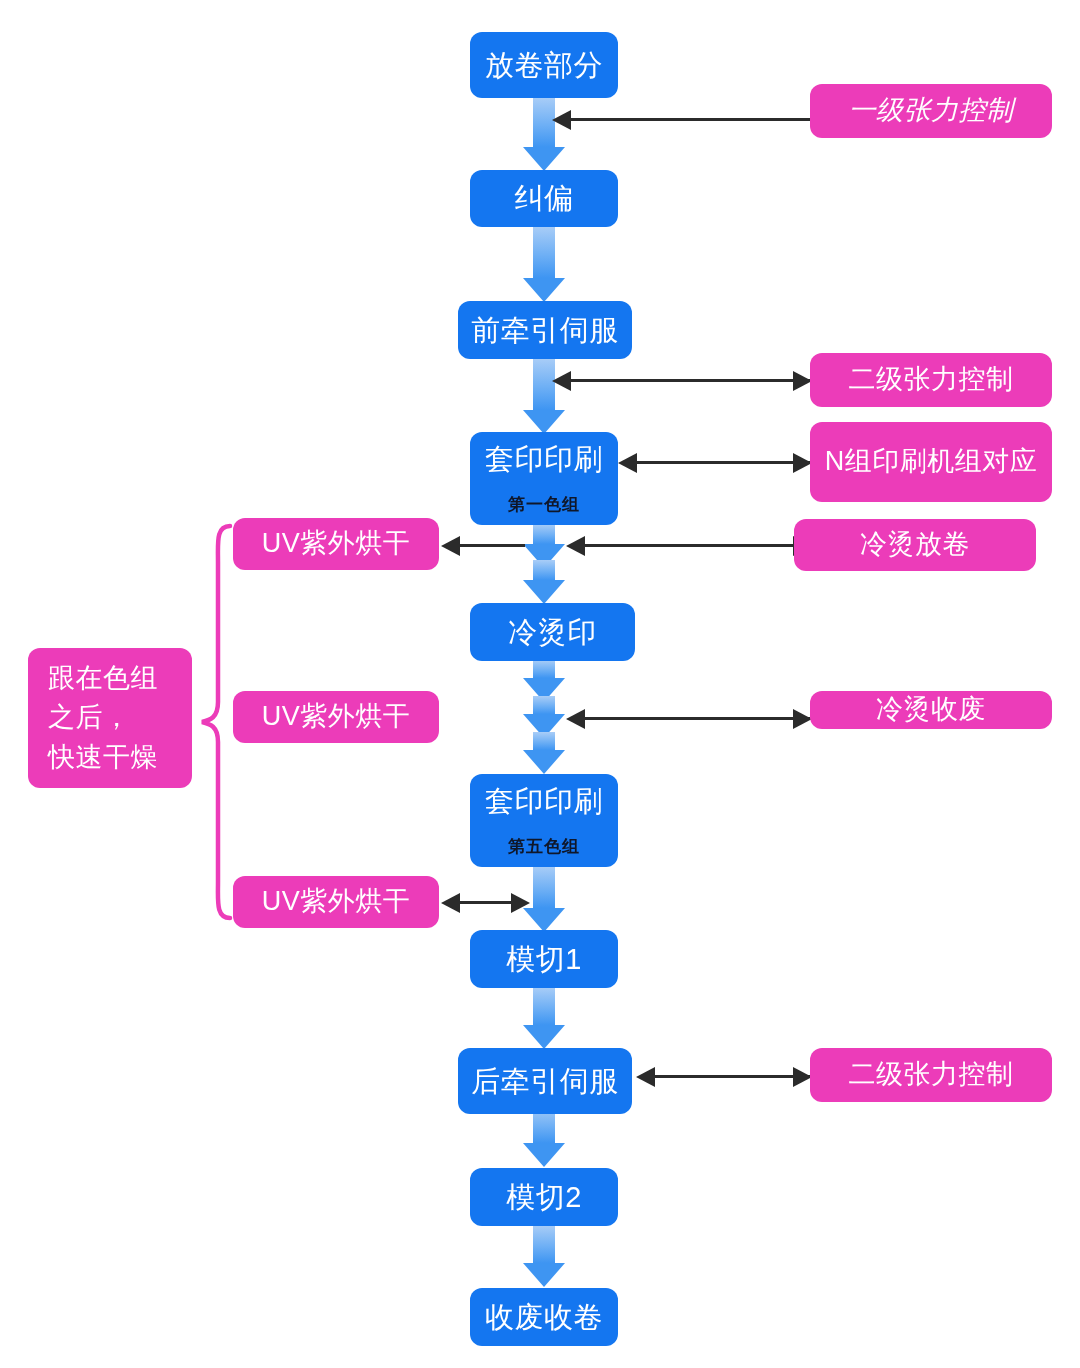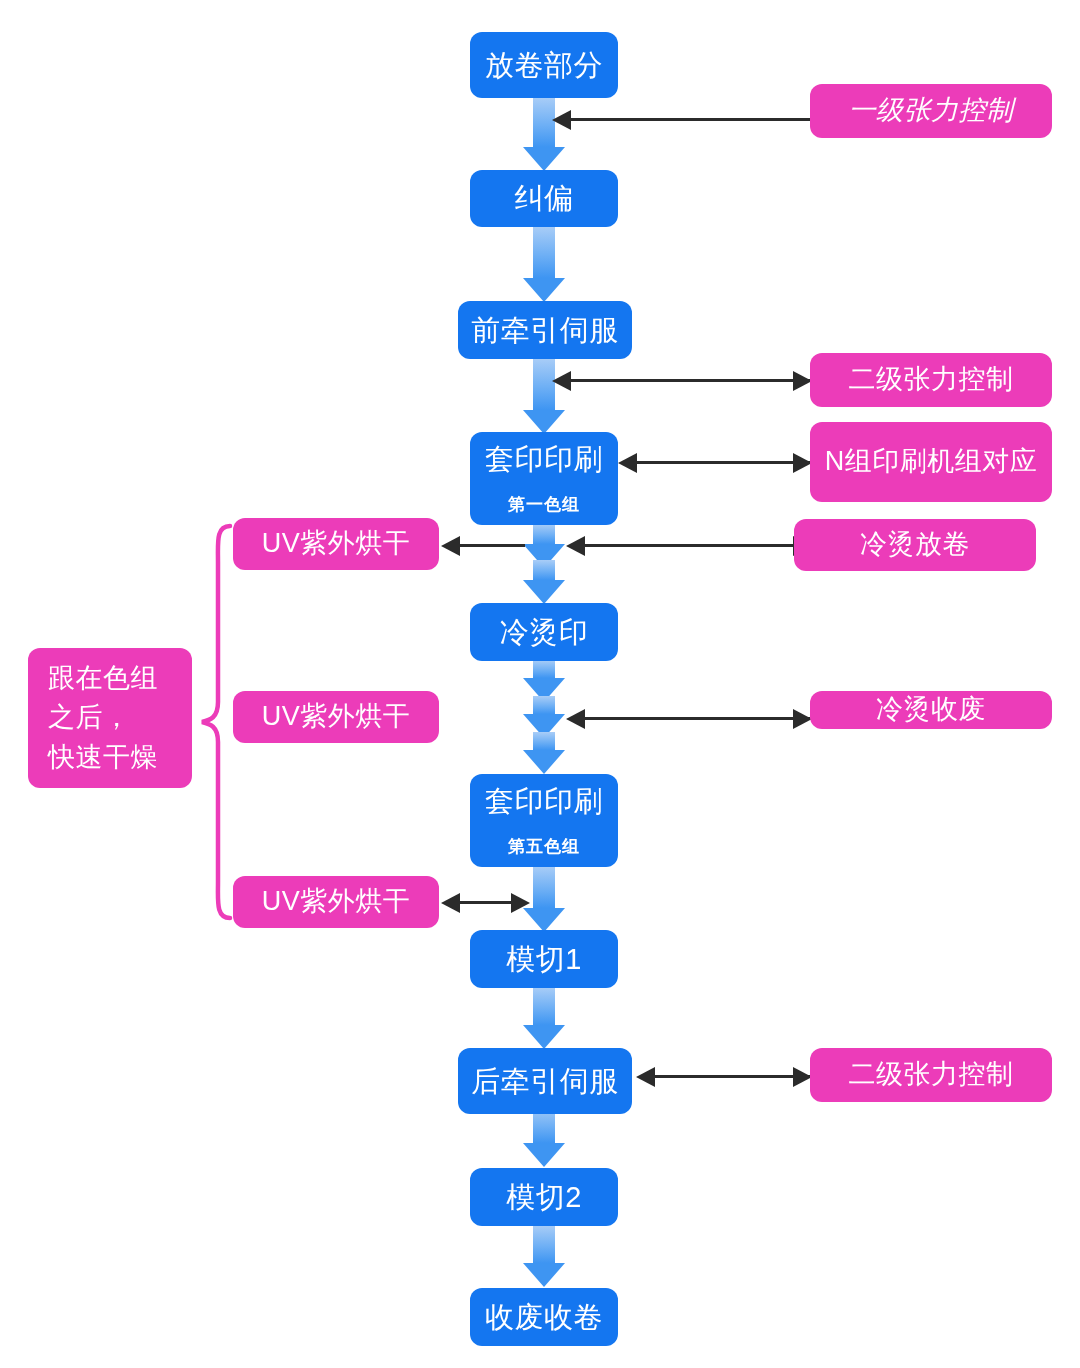--- a/index.html
+++ b/index.html
@@ -35,21 +35,21 @@
   .node.blue {
     background: #1476f0;
     font-size: 29px;
   }
   .node.pink {
     background: #ec3cb9;
     font-size: 27px;
   }
   .node .sub {
     font-size: 17px;
-    color: #ffffff;
+    color: #0f172a;
     margin-top: 19px;
     letter-spacing: 1px;
     font-weight: 600;
   }
   .node .ml {
     display: block;
   }
 
   
   .varrow {
@@ -205,21 +205,21 @@
 
   <div class="node blue" style="left:458px; top:301px; width:174px; height:58px;">
     <span>前牵引伺服</span>
   </div>
 
   <div class="node blue" style="left:470px; top:432px; width:148px; height:93px;">
     <span>套印印刷</span>
     <span class="sub">第一色组</span>
   </div>
 
-  <div class="node blue" style="left:470px; top:603px; width:148px; height:58px;text-align:right;">
+  <div class="node blue" style="left:470px; top:603px; width:165px; height:58px;text-align:right;">
     <span>冷烫印</span>
   </div>
 
   <div class="node blue" style="left:470px; top:774px; width:148px; height:93px;">
     <span>套印印刷</span>
     <span class="sub">第五色组</span>
   </div>
 
   <div class="node blue" style="left:470px; top:930px; width:148px; height:58px;">
     <span>模切1</span>

